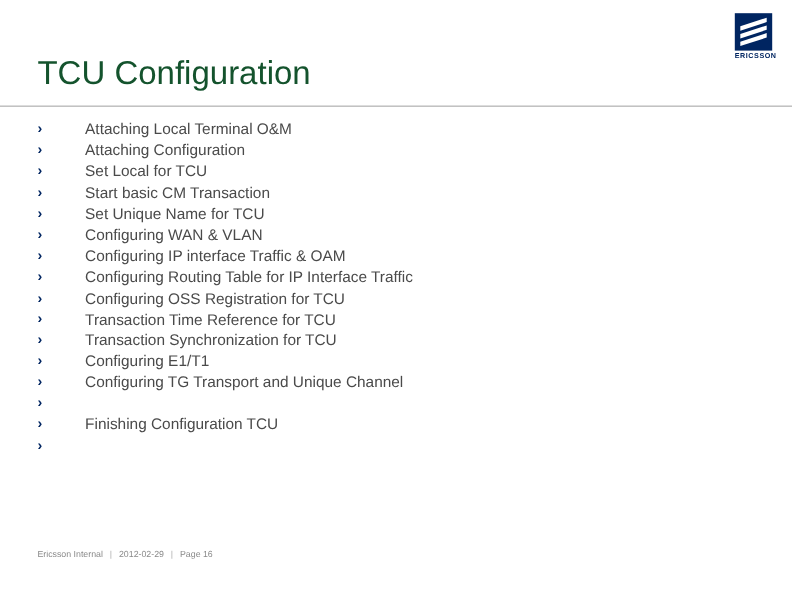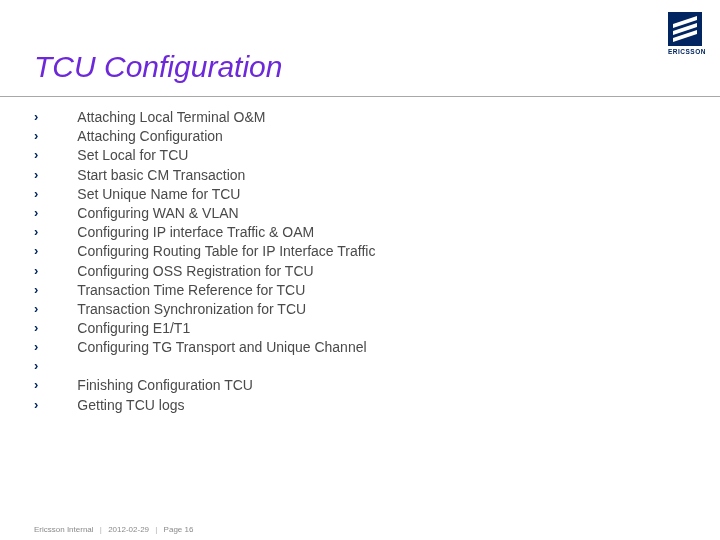--- a/index.html
+++ b/index.html
@@ -2,27 +2,27 @@
 <html><head>
 <meta charset="utf-8">
 <style>
   * { margin: 0; padding: 0; box-sizing: border-box; }
   html, body { width: 720px; height: 540px; background: #fff; font-family: Arial, Helvetica, sans-serif; position: relative; overflow: hidden; }
   .slide { width: 720px; height: 540px; position: relative; }
   .logo { position: absolute; top: 12px; right: 18px; width: 34px; }
   .logo-bars { background: #002561; width: 34px; height: 34px; display: flex; flex-direction: column; justify-content: center; align-items: center; gap: 3px; padding: 6px 5px; }
   .logo-bar { width: 24px; height: 4px; background: #fff; transform: skewY(-18deg); }
   .logo-text { font-size: 6.5px; letter-spacing: 0.5px; color: #002561; text-align: center; margin-top: 2px; font-weight: bold; }
-  .title { position: absolute; top: 50px; left: 34px; font-size: 30px; font-weight: 400; color: #6d28d9; font-style: italic; }
+  .title { position: absolute; top: 50px; left: 34px; font-size: 30px; font-weight: 400; color: #14532d; }
   .rule { position: absolute; top: 96px; left: 0; width: 720px; height: 1px; background: #a8a8a8; }
   .content { position: absolute; top: 108px; left: 34px; right: 60px; }
   .item { display: flex; align-items: flex-start; margin-bottom: 1px; line-height: 1.3; }
   .chevron { color: #002561; font-weight: bold; font-size: 13px; margin-right: 7px; margin-top: 1px; flex: 0 0 auto; }
   .item-text { font-size: 14px; color: #4a4a4a; margin-left: 32px; }
-  .footer { position: absolute; bottom: 6px; left: 34px; font-size: 8px; color: #8a8a8a; }
+  .footer { position: absolute; bottom: 32px; left: 34px; font-size: 8px; color: #8a8a8a; }
   .footer .sep { margin: 0 4px; color: #b0b0b0; }
 </style>
 </head>
 <body>
 <div class="slide">
 
   <div class="logo">
     <div class="logo-bars">
       <div class="logo-bar"></div>
       <div class="logo-bar"></div>
@@ -89,21 +89,20 @@
       </div>
       <div class="item">
         <span class="chevron">›</span>
       </div>
       <div class="item">
         <span class="chevron">›</span>
         <span class="item-text">Finishing Configuration TCU</span>
       </div>
       <div class="item">
         <span class="chevron">›</span>
-        <span class="item-text">Getting TCU logs</span>
       </div>
     </div>
 
   <div class="footer">
     <span>Ericsson Internal</span>
     <span class="sep">|</span>
     <span>2012-02-29</span>
     <span class="sep">|</span>
     <span>Page </span>
     <span>16</span>

